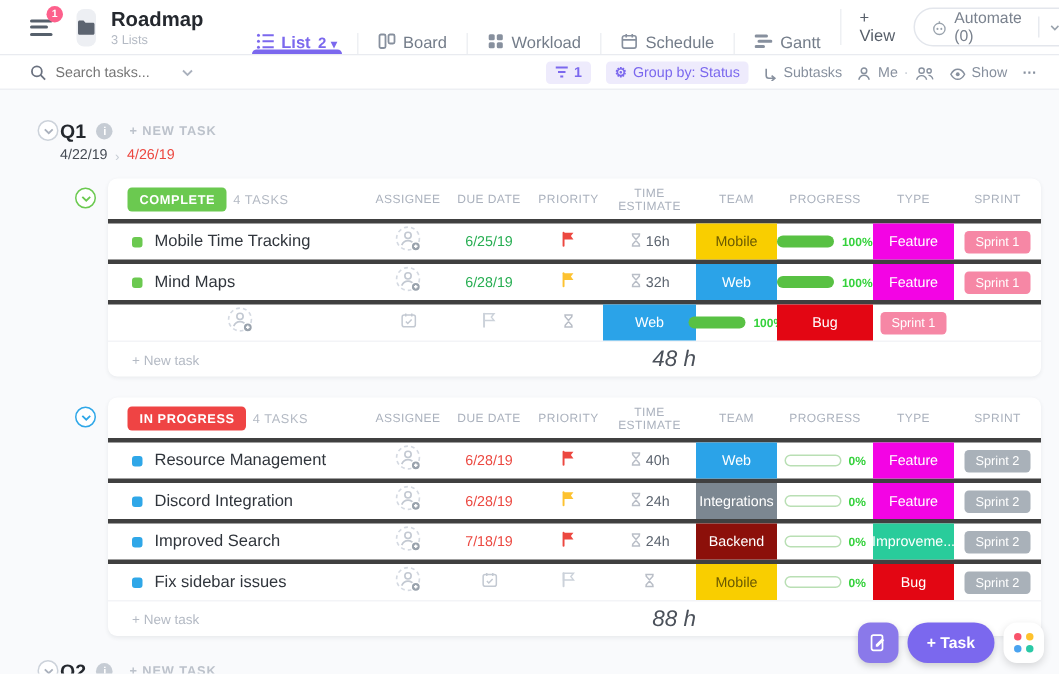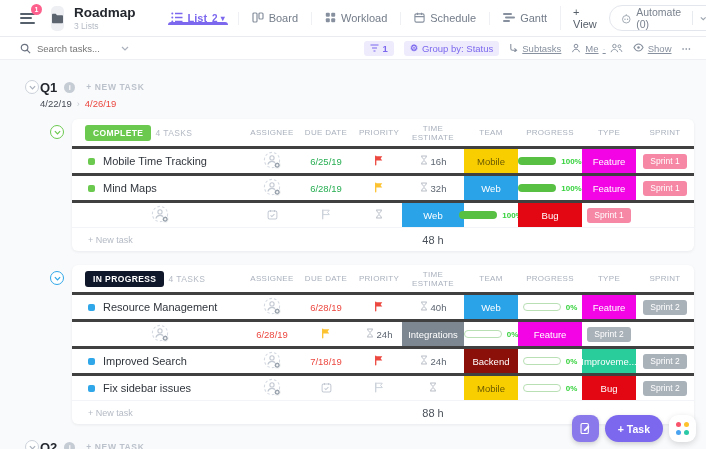--- a/index.html
+++ b/index.html
@@ -13,21 +13,21 @@
   .hamburger i { display:block; height:2px; background:#56606c; border-radius:2px; margin:2.5px 0; }
   .hamburger i:nth-child(2){ width:12px; } .hamburger i:nth-child(3){ width:15px; }
   .notif { position:absolute; top:-6px; right:-7px; background:#fd608c; color:#fff;
     font-size:7px; width:11px; height:11px; border-radius:50%; display:flex;
     align-items:center; justify-content:center; font-weight:bold; }
   .folder-box { width:25px; height:25px; background:#edeff3; border-radius:5px;
     display:flex; align-items:center; justify-content:center; margin-right:10px; }
   .title-block { margin-right:22px; }
   .title { font-size:13.5px; font-weight:bold; color:#24282e; }
   .subtitle { font-size:8.5px; color:#b4bac4; margin-top:1px; }
-  .tabs { display:flex; align-items:center; height:100%; }
+  .tabs { display:flex; align-items:flex-end; height:100%; }
   .tab { display:flex; align-items:center; gap:5px; padding:0 13px; font-size:11px;
     color:#737c89; position:relative; cursor:pointer; border-left:1px solid #eef0f3; }
   .tab:first-child { border-left:none; }
   .tab.active { color:#7b68ee; font-weight:bold; }
   .tab.active .underline { position:absolute; left:10px; right:10px; bottom:0;
     height:3px; border-radius:3px 3px 0 0; background:#7b68ee; }
   .tab .count { font-size:10px; }
   .tab .caret { font-size:8px; margin-left:-2px; }
   .addview { font-size:11px; color:#565e69; padding:0 12px; cursor:pointer; border-left:1px solid #eef0f3; display:flex; align-items:center;}
   .top-right { margin-left:auto; display:flex; gap:8px; align-items:center; }
@@ -36,21 +36,21 @@
     background:#fff; cursor:pointer; }
   .pill-btn .divider { width:1px; height:14px; background:#e7eaef; margin:0 2px; }
 
   
   .toolbar { height:23px; background:#fff; border-bottom:1px solid #edeff3;
     display:flex; align-items:center; padding:0 14px 0 20px; font-size:9.5px; color:#87909e; }
   .search { display:flex; align-items:center; gap:6px; width:120px; }
   .search input { border:none; outline:none; font-size:9.5px; color:#87909e; width:78px;
     font-family:"Liberation Sans", sans-serif; background:transparent; }
   .tb-right { margin-left:auto; display:flex; align-items:center; gap:10px; }
-  .tb-item { display:flex; align-items:flex-start; gap:4px; cursor:pointer;text-decoration:underline; }
+  .tb-item { display:flex; align-items:flex-end; gap:4px; cursor:pointer; }
   .tb-pill { background:#eeebfc; color:#7b68ee; border-radius:3px; padding:2px 6px;
     display:flex; gap:4px; align-items:center; cursor:pointer; font-weight:bold;}
   .dot-sep { color:#c6ccd4; }
   .more-dots { letter-spacing:1px; color:#87909e; font-weight:bold; cursor:pointer;}
 
   
   #content { padding:10px 0 0 0; }
   .section-head { margin:8px 0 2px 40px; position:relative; display:flex; align-items:center; gap:7px; height:18px;}
   .sec-chevron { position:absolute; left:-15px; top:2px; }
   .circ { width:14px; height:14px; border-radius:50%; border:1.4px solid #ccd2da;
@@ -81,21 +81,21 @@
   .team-block, .type-block { width:100%; height:100%; display:flex; align-items:center;
     justify-content:center; font-size:9.5px; color:#fff; cursor:pointer; }
   .prog-wrap { display:flex; align-items:center; gap:5px; }
   .prog-bar { width:38px; height:8px; border-radius:4px; }
   .prog-full { background:#58c143; }
   .prog-empty { border:1.3px solid #b9dfb4; background:#fff; }
   .prog-label { font-size:8px; font-weight:bold; color:#35d23c; }
   .sprint-pill { font-size:8.5px; color:#fff; border-radius:3px; padding:2.5px 7px; cursor:pointer; white-space:nowrap;}
   .gfoot { height:24px; border-top:1px solid #f3f4f7; font-size:9px; color:#b4bac4; }
   .gfoot .nt { padding-left:16px; cursor:pointer; }
-  .gfoot .total { text-align:center; color:#4b515a; font-size:11px; }
+  .gfoot .total { text-align:right; color:#4b515a; font-size:15px;font-style:italic; }
 
   
   .floating { position:absolute; right:10px; bottom:7px; display:flex; gap:6px; align-items:center; }
   .fab-doc { width:27px; height:27px; border-radius:8px; background:#8a79ea; display:flex;
     align-items:center; justify-content:center; cursor:pointer; box-shadow:0 2px 5px rgba(0,0,0,.18);}
   .fab-task { height:27px; border-radius:14px; background:#7b68ee; color:#fff; font-size:10.5px;
     font-weight:bold; display:flex; align-items:center; padding:0 13px; cursor:pointer;
     box-shadow:0 2px 5px rgba(0,0,0,.18);}
   .fab-apps { width:27px; height:27px; border-radius:9px; background:#fff; display:flex;
     align-items:center; justify-content:center; cursor:pointer; box-shadow:0 2px 6px rgba(0,0,0,.15);}
@@ -419,21 +419,21 @@
       </div>
     </div>
     <div class="card">
       <div class="grid ghead">
         <div class="gh-first">
           <span class="grp-chevron circ" style="border-color:#2fa7e8">
             <svg width="7" height="5" viewBox="0 0 8 5">
               <path d="M1 1l3 3 3-3" fill="none" stroke="#2fa7e8" stroke-width="1.4"></path>
             </svg>
           </span>
-          <span class="status-pill" style="background:#0f172a">IN PROGRESS</span>
+          <span class="status-pill" style="background:#ef4444">IN PROGRESS</span>
           <span class="grp-count">4 TASKS</span>
         </div>
         <div>ASSIGNEE</div>
         <div>DUE DATE</div>
         <div>PRIORITY</div>
         <div>TIME ESTIMATE</div>
         <div>TEAM</div>
         <div>PROGRESS</div>
         <div>TYPE</div>
         <div>SPRINT</div>
@@ -477,20 +477,24 @@
           </div>
         </div>
         <div class="cell-c" style="padding:0">
           <div class="type-block" style="background:#f304e4">Feature</div>
         </div>
         <div class="cell-c">
           <span class="sprint-pill" style="background:#a9b1b9">Sprint 2</span>
         </div>
       </div>
       <div class="grid trow">
+        <div class="cell-name">
+          <span class="bullet" style="background:#2fa7e8"></span>
+          <span>Discord Integration</span>
+        </div>
         <div class="cell-c">
           <span><svg width="19" height="19" viewBox="0 0 19 19">
               <circle cx="9" cy="9" r="7.6" fill="none" stroke="#d5dae2" stroke-width="1.1" stroke-dasharray="2.6 2.1"></circle>
               <circle cx="9" cy="6.9" r="2.1" fill="none" stroke="#c3c9d2" stroke-width="1.1"></circle>
               <path d="M4.8 13.4c.9-2 2.5-3 4.2-3s3.3 1 4.2 3" fill="none" stroke="#c3c9d2" stroke-width="1.1"></path>
               <circle cx="14.2" cy="14.2" r="3.1" fill="#9aa3ad" stroke="#fff" stroke-width="1"></circle>
               <path d="M14.2 13v2.4M13 14.2h2.4" stroke="#fff" stroke-width="1"></path>
             </svg></span>
         </div>
         <div class="cell-c">

